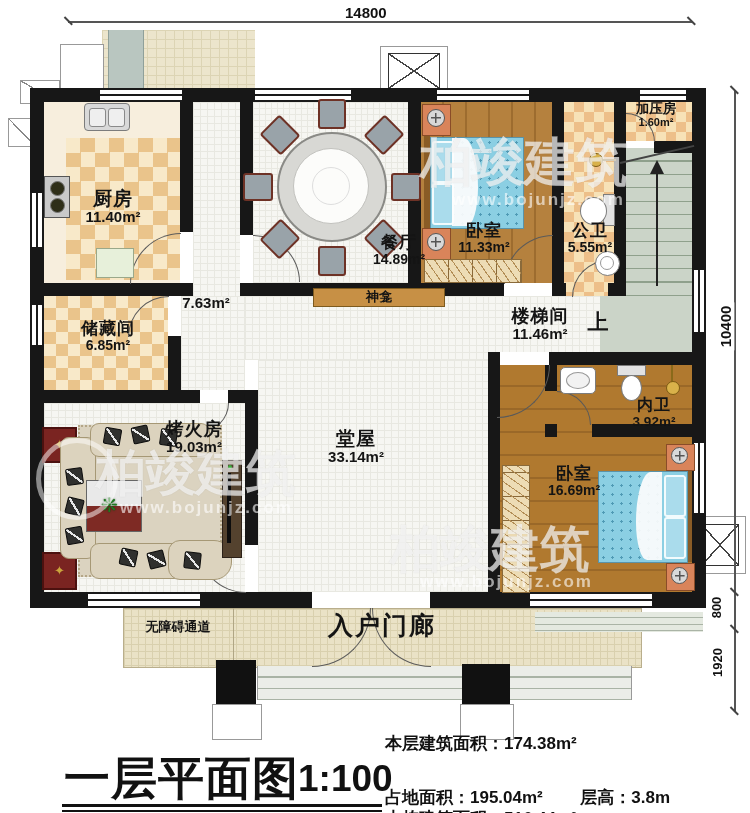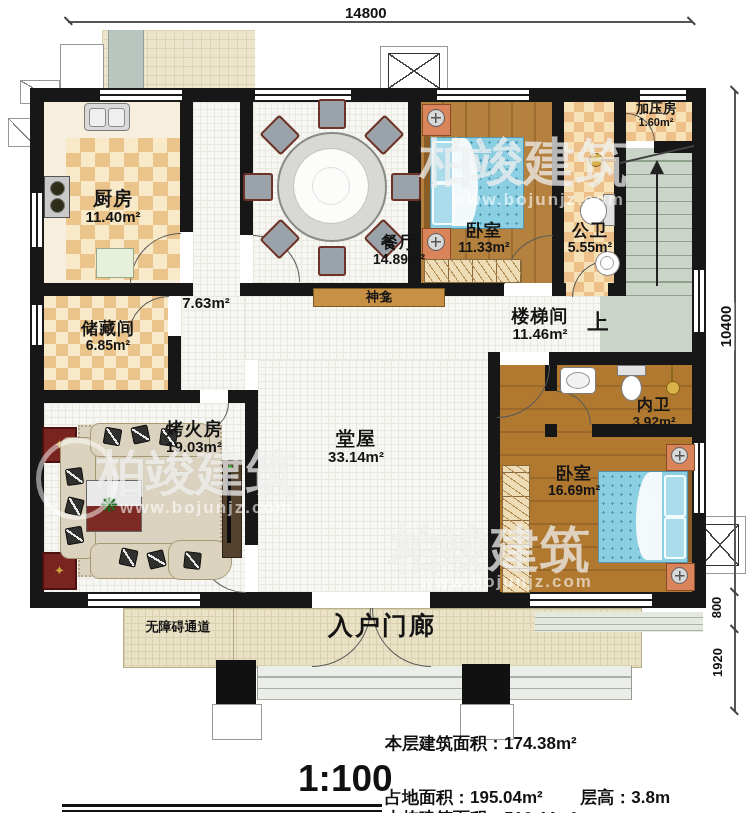--- a/index.html
+++ b/index.html
@@ -306,20 +306,21 @@
 
   <div class="dim" style="left:734px;top:90px;width:1.5px;height:622px;"></div>
   <div class="tick" style="left:729px;top:89px;"></div>
   <div class="tick" style="left:729px;top:591px;"></div>
   <div class="tick" style="left:729px;top:628px;"></div>
   <div class="tick" style="left:729px;top:710px;"></div>
   <div class="dimtext" style="left:702px;top:318px;transform:rotate(-90deg);transform-origin:center;font-size:15px;"><span>10400</span></div>
   <div class="dimtext" style="left:703px;top:600px;transform:rotate(-90deg);font-size:13px;"><span>800</span></div>
   <div class="dimtext" style="left:700px;top:655px;transform:rotate(-90deg);font-size:13px;"><span>1920</span></div>
 
+  <div class="abs" style="left:64px;top:748px;font-size:46px;font-weight:bold;color:#111;letter-spacing:1px;"><span>一层平面图</span></div>
   <div class="abs" style="left:298px;top:758px;font-size:37px;font-weight:700;color:#111;"><span>1:100</span></div>
   <div class="abs" style="left:62px;top:804px;width:320px;height:3px;background:#111;"></div>
   <div class="abs" style="left:62px;top:810px;width:320px;height:1.5px;background:#111;"></div>
 
   <div class="stat-line" style="left:385px;top:732px;">
     <span>本层建筑面积：</span><span>174.38m²</span>
   </div>
   <div class="stat-line" style="left:385px;top:759px;margin-top:48px;">
     <span>本栋建筑面积：</span><span>516.44m²</span>
   </div>

